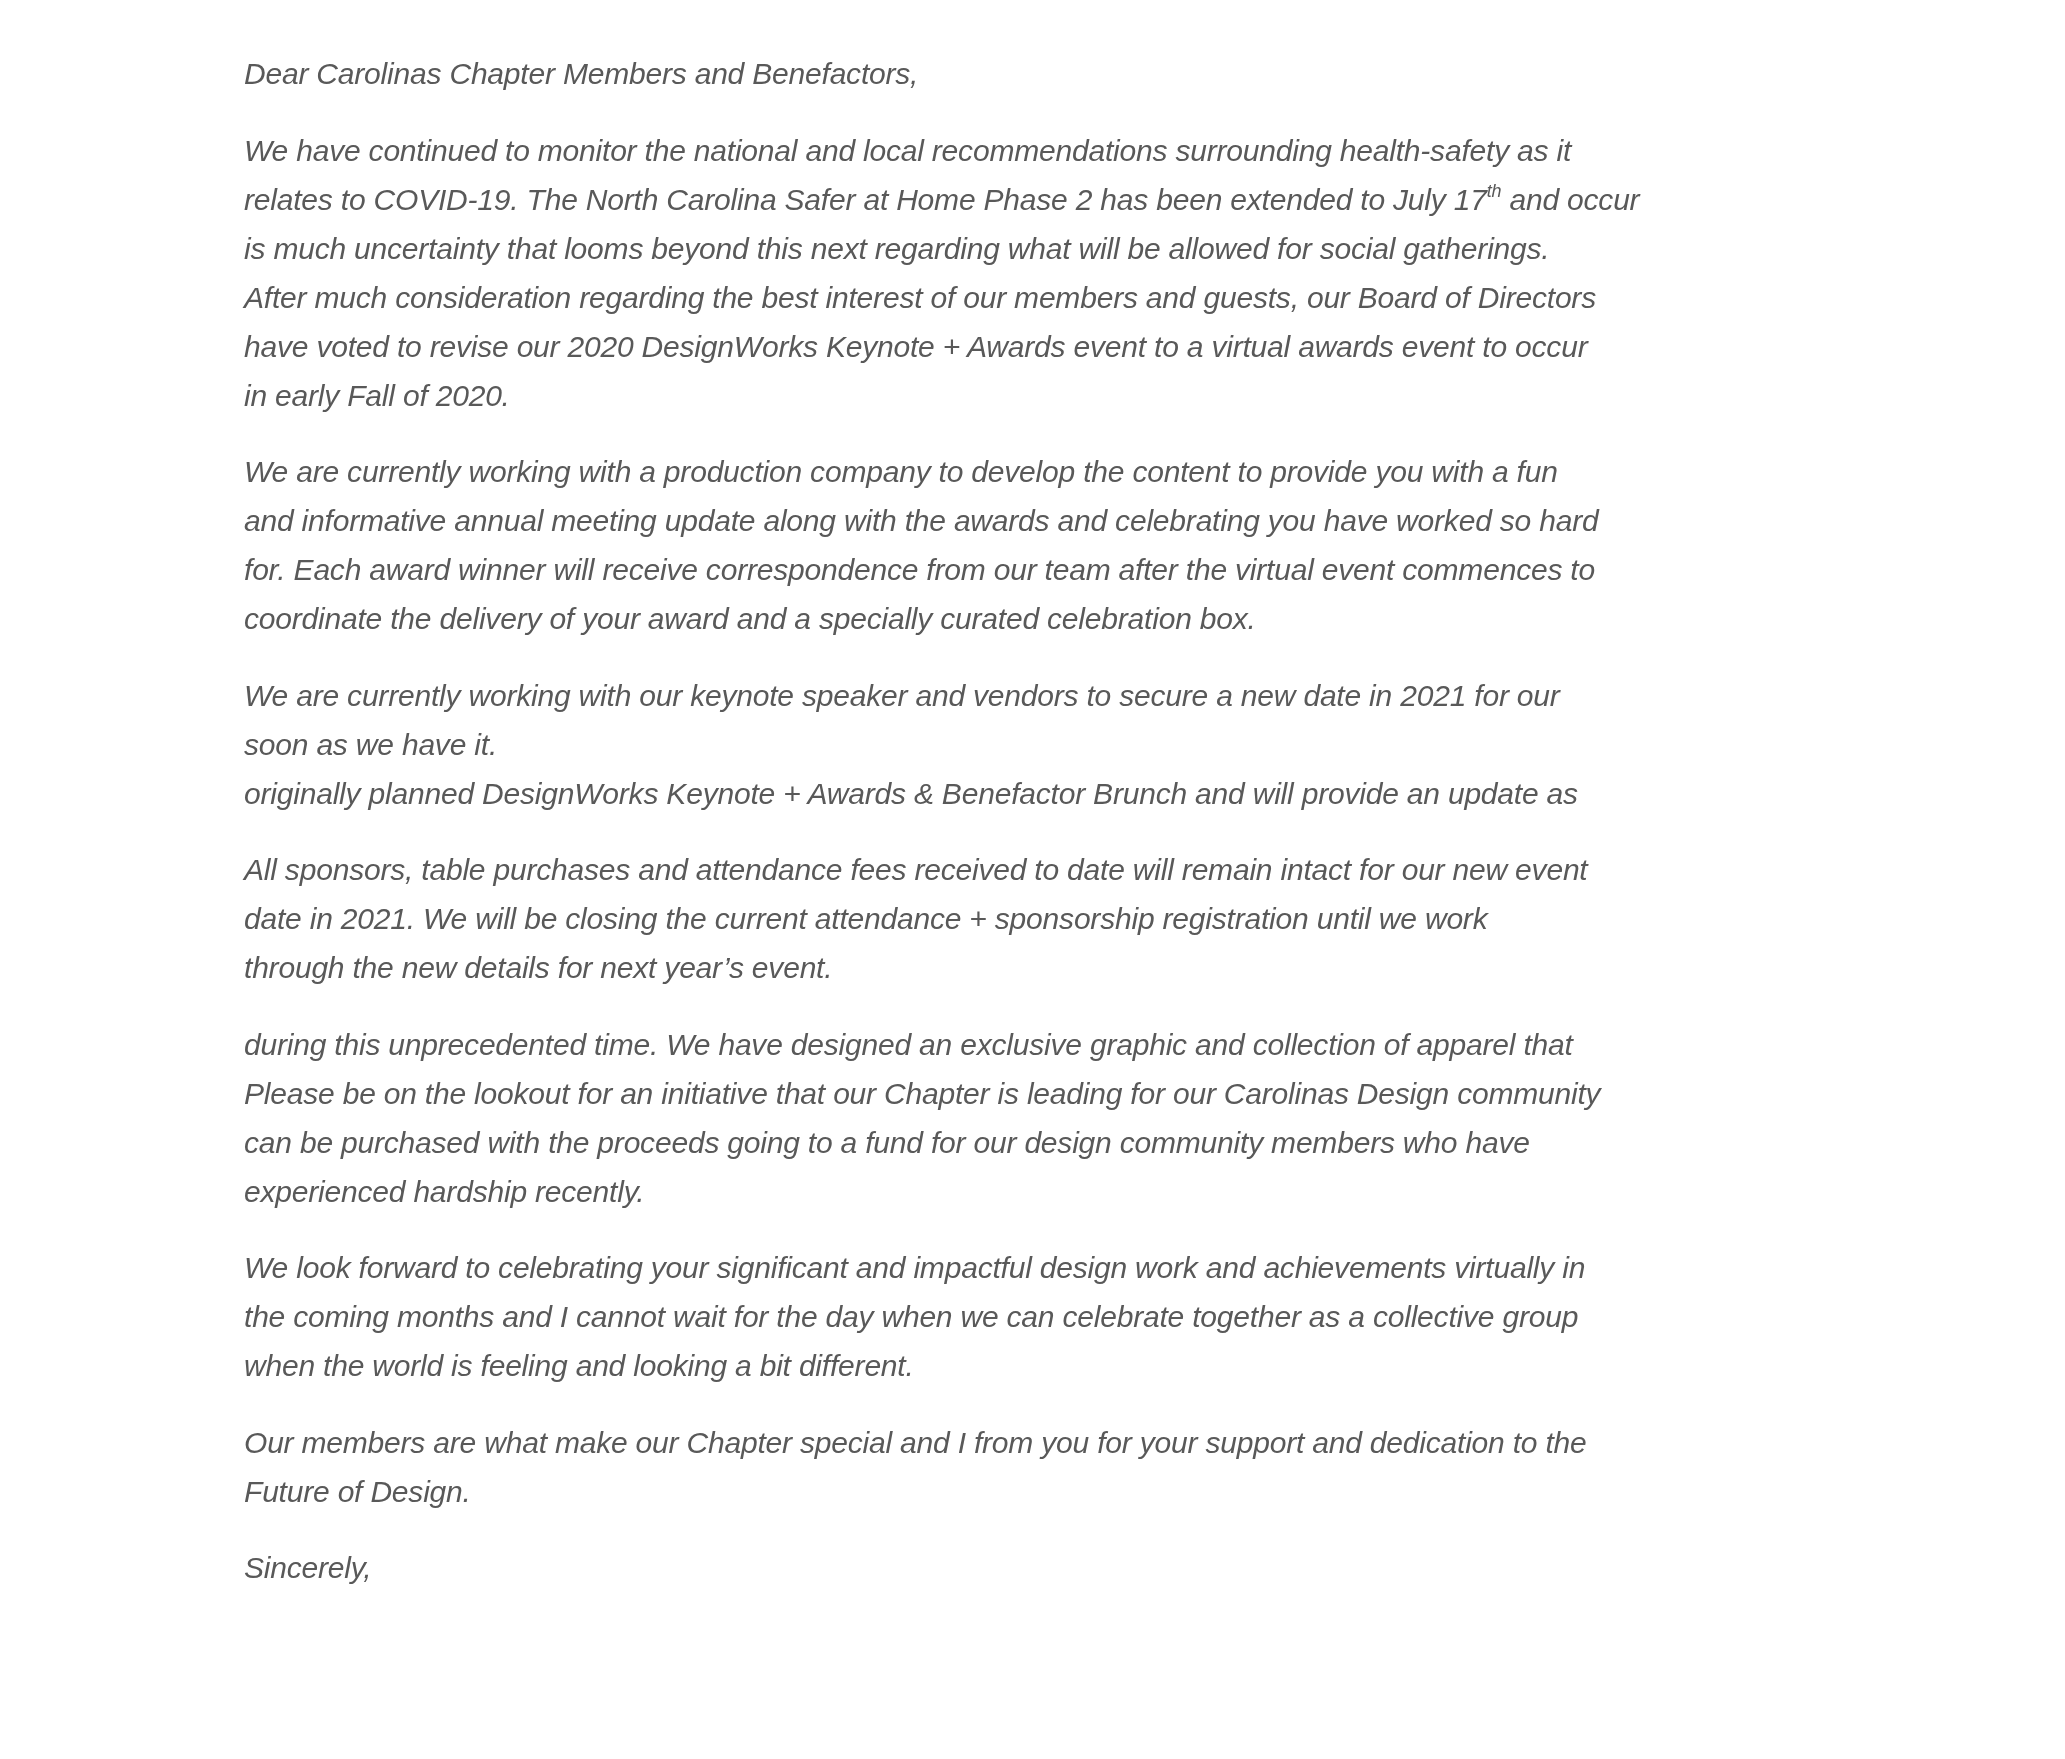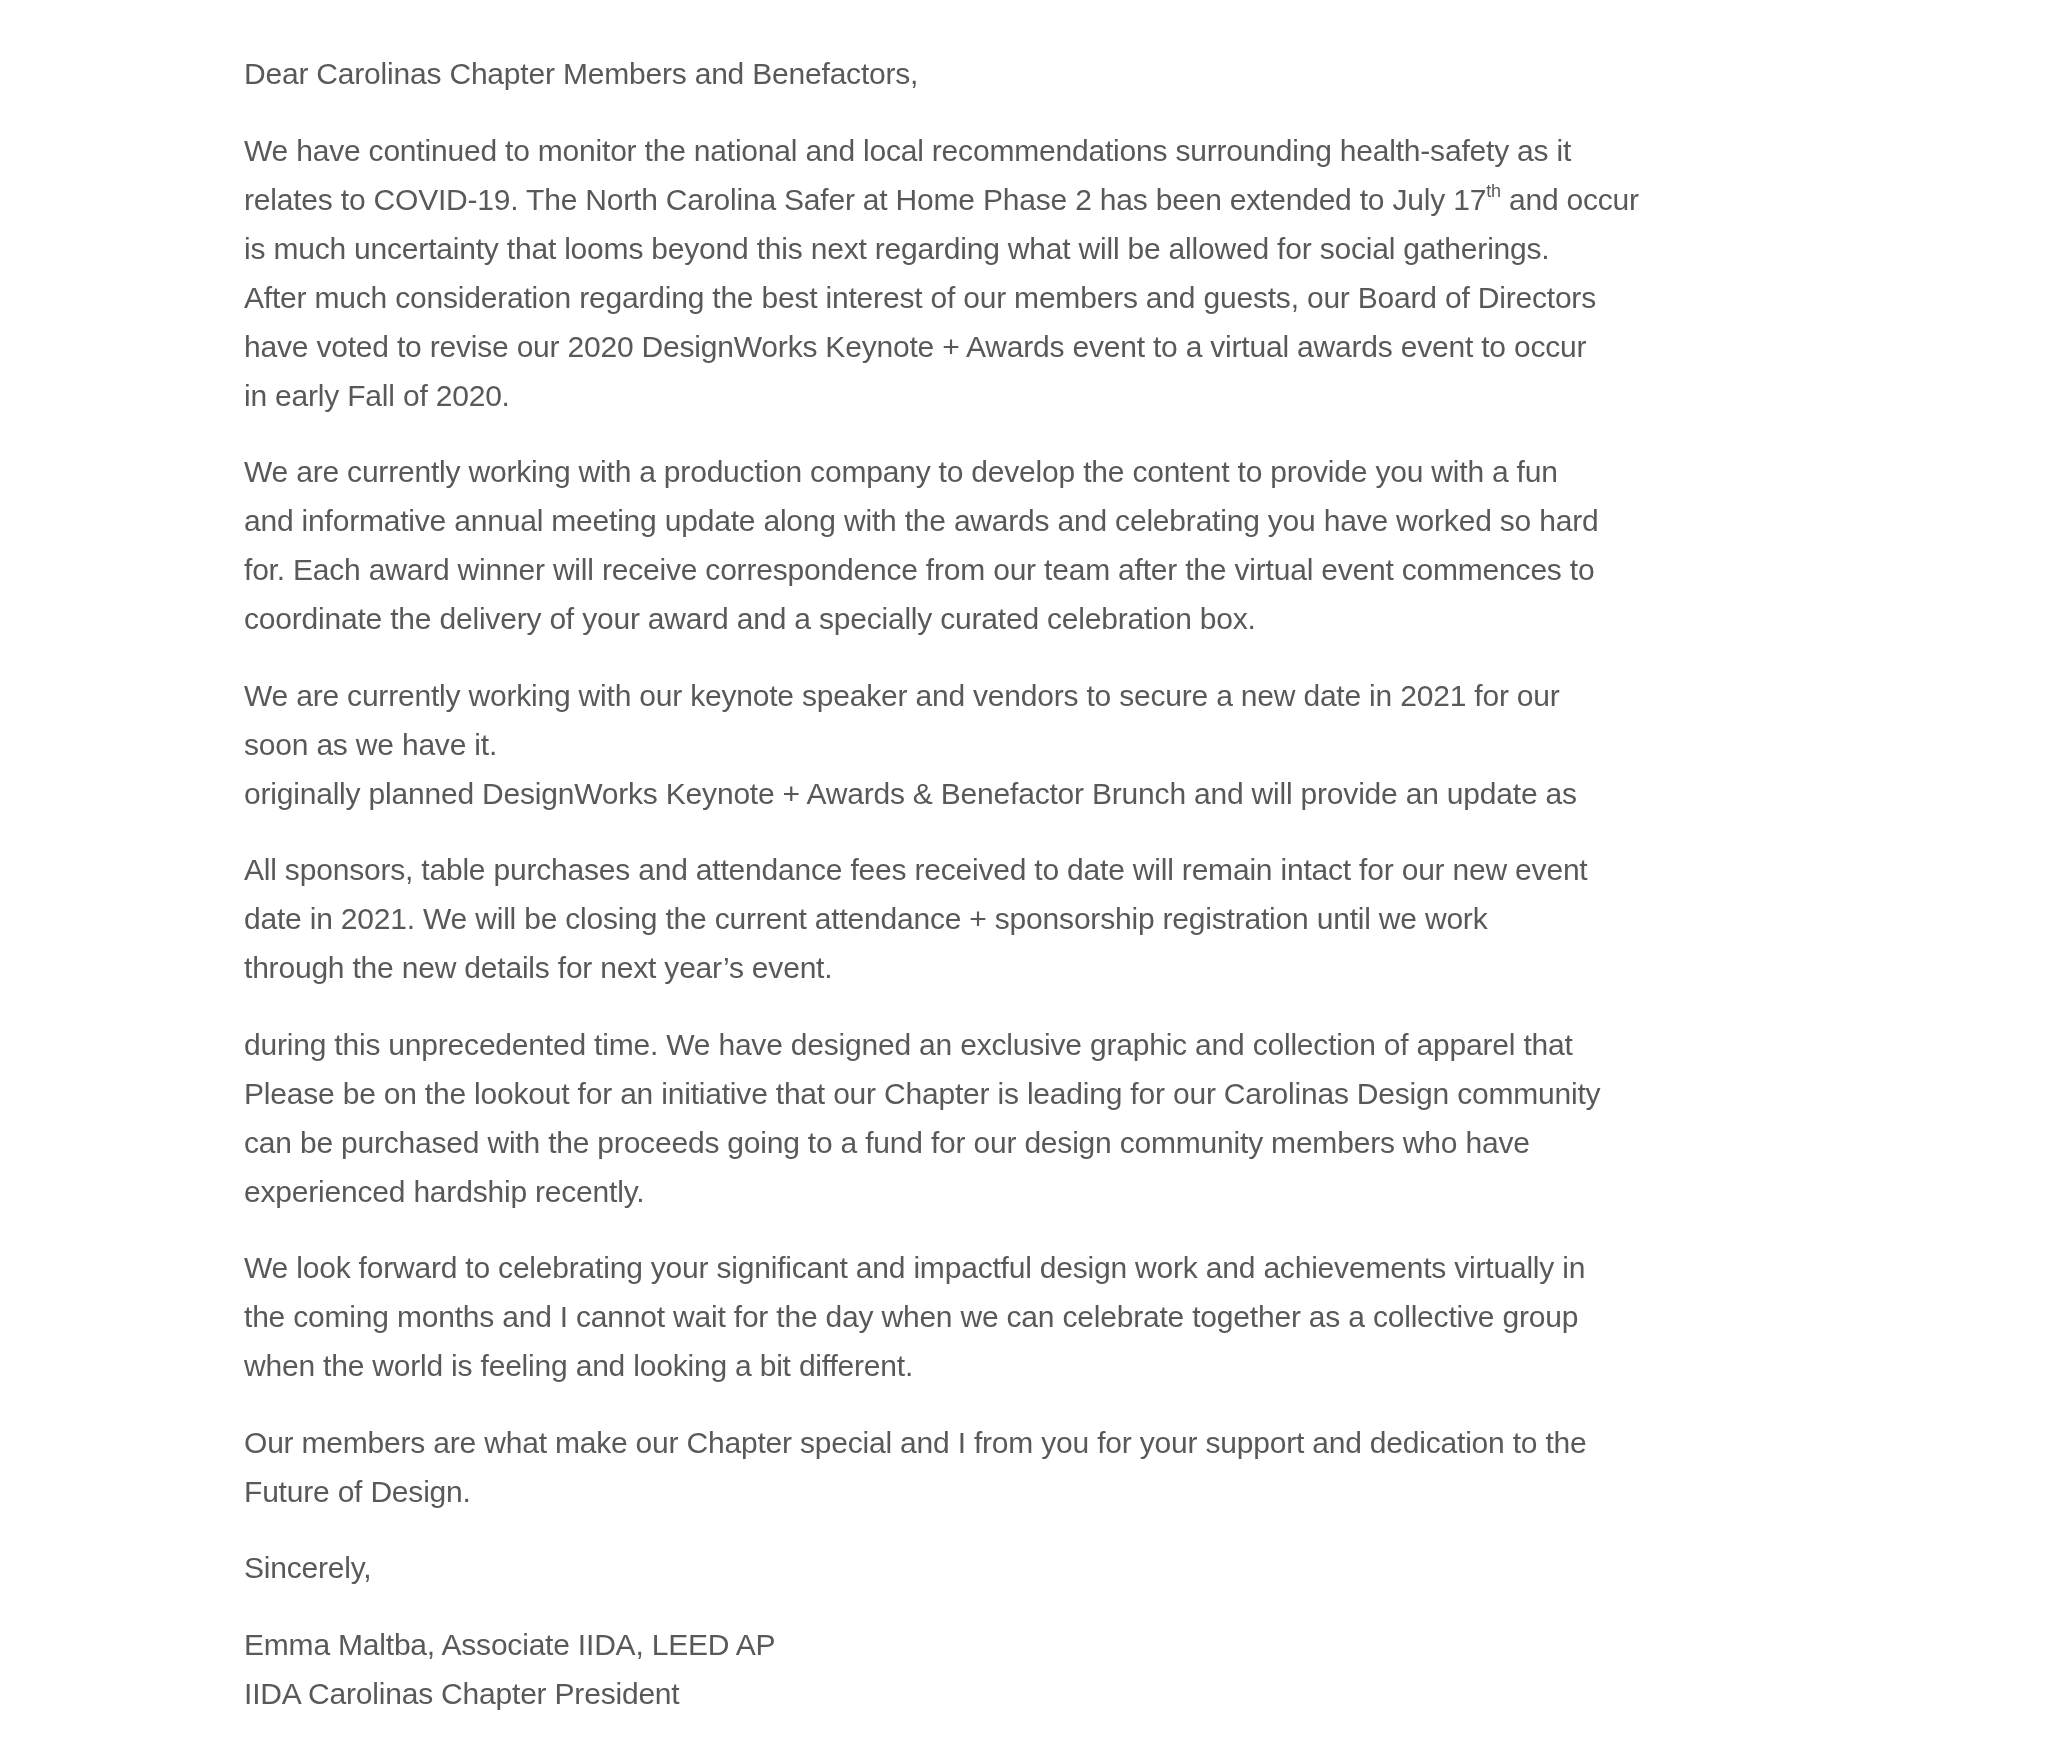--- a/index.html
+++ b/index.html
@@ -1,19 +1,19 @@
 <!DOCTYPE html>
 <html style="font-size:13px"><head>
 <meta charset="utf-8">
 <style>
   html, body { margin: 0; padding: 0; background: #ffffff; }
   body { width: 2066px; height: 1760px; position: relative; overflow: hidden; }
   .page { position: absolute; left: 244px; top: 49px; width: 1620px;
           font-family: "Liberation Sans", sans-serif; color: #595959; font-size: 30px; }
-  .para { margin: 0 0 27.5px 0; }
+  .para { margin: 0 0 27.5px 0; font-style: italic; }
   .line { display: block; white-space: nowrap; height: 49px; line-height: 49px; letter-spacing: -0.2px; }
   sup { font-size: 18px; line-height: 0; position: relative; top: -1.6px; }
   .sig { margin: 0; }
 </style>
 </head>
 <body>
 
 <div class="page">
   <p class="para">
     <span class="line">Dear Carolinas Chapter Members and Benefactors,</span>
@@ -62,18 +62,14 @@
 
   <p class="para">
     <span class="line">Our members are what make our Chapter special and I from you for your support and dedication to the</span>
     <span class="line">Future of Design.</span>
   </p>
 
   <p class="para">
     <span class="line">Sincerely,</span>
   </p>
 
-  <p class="sig">
-    <span class="line">Emma Maltba, Associate IIDA, LEED AP</span>
-    <span class="line">IIDA Carolinas Chapter President</span>
-  </p>
 </div>
 
 
 </body></html>

